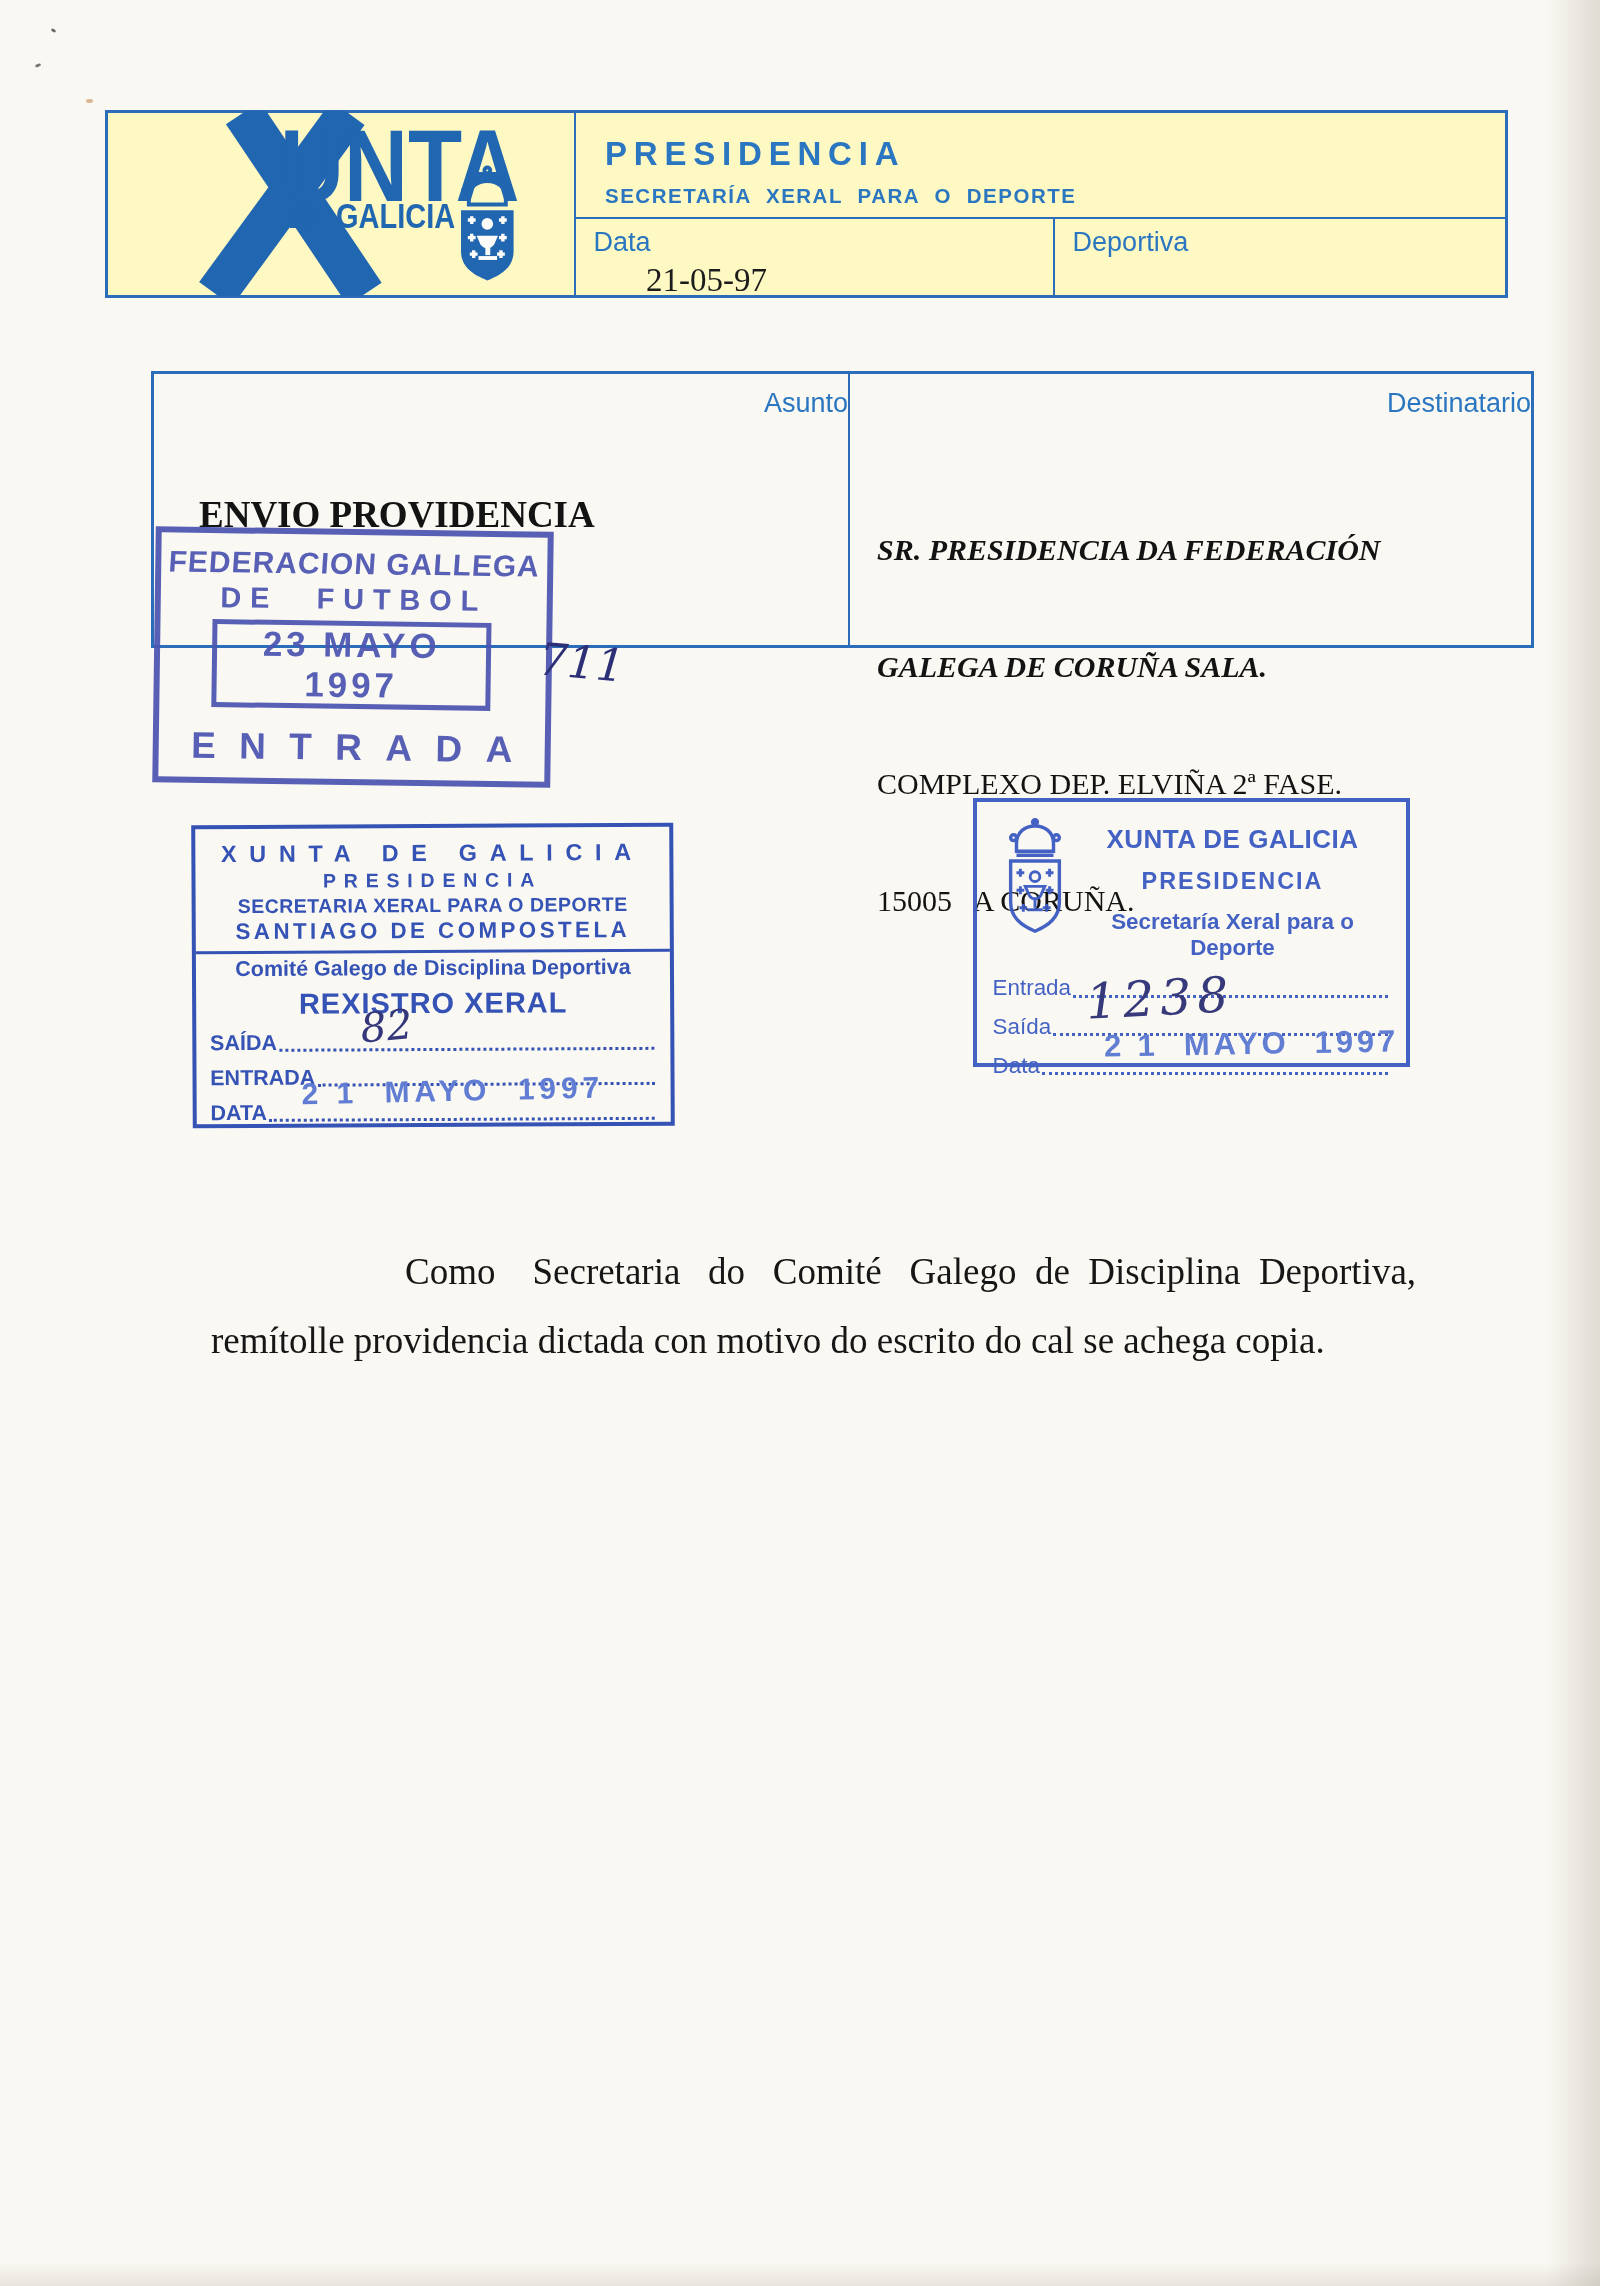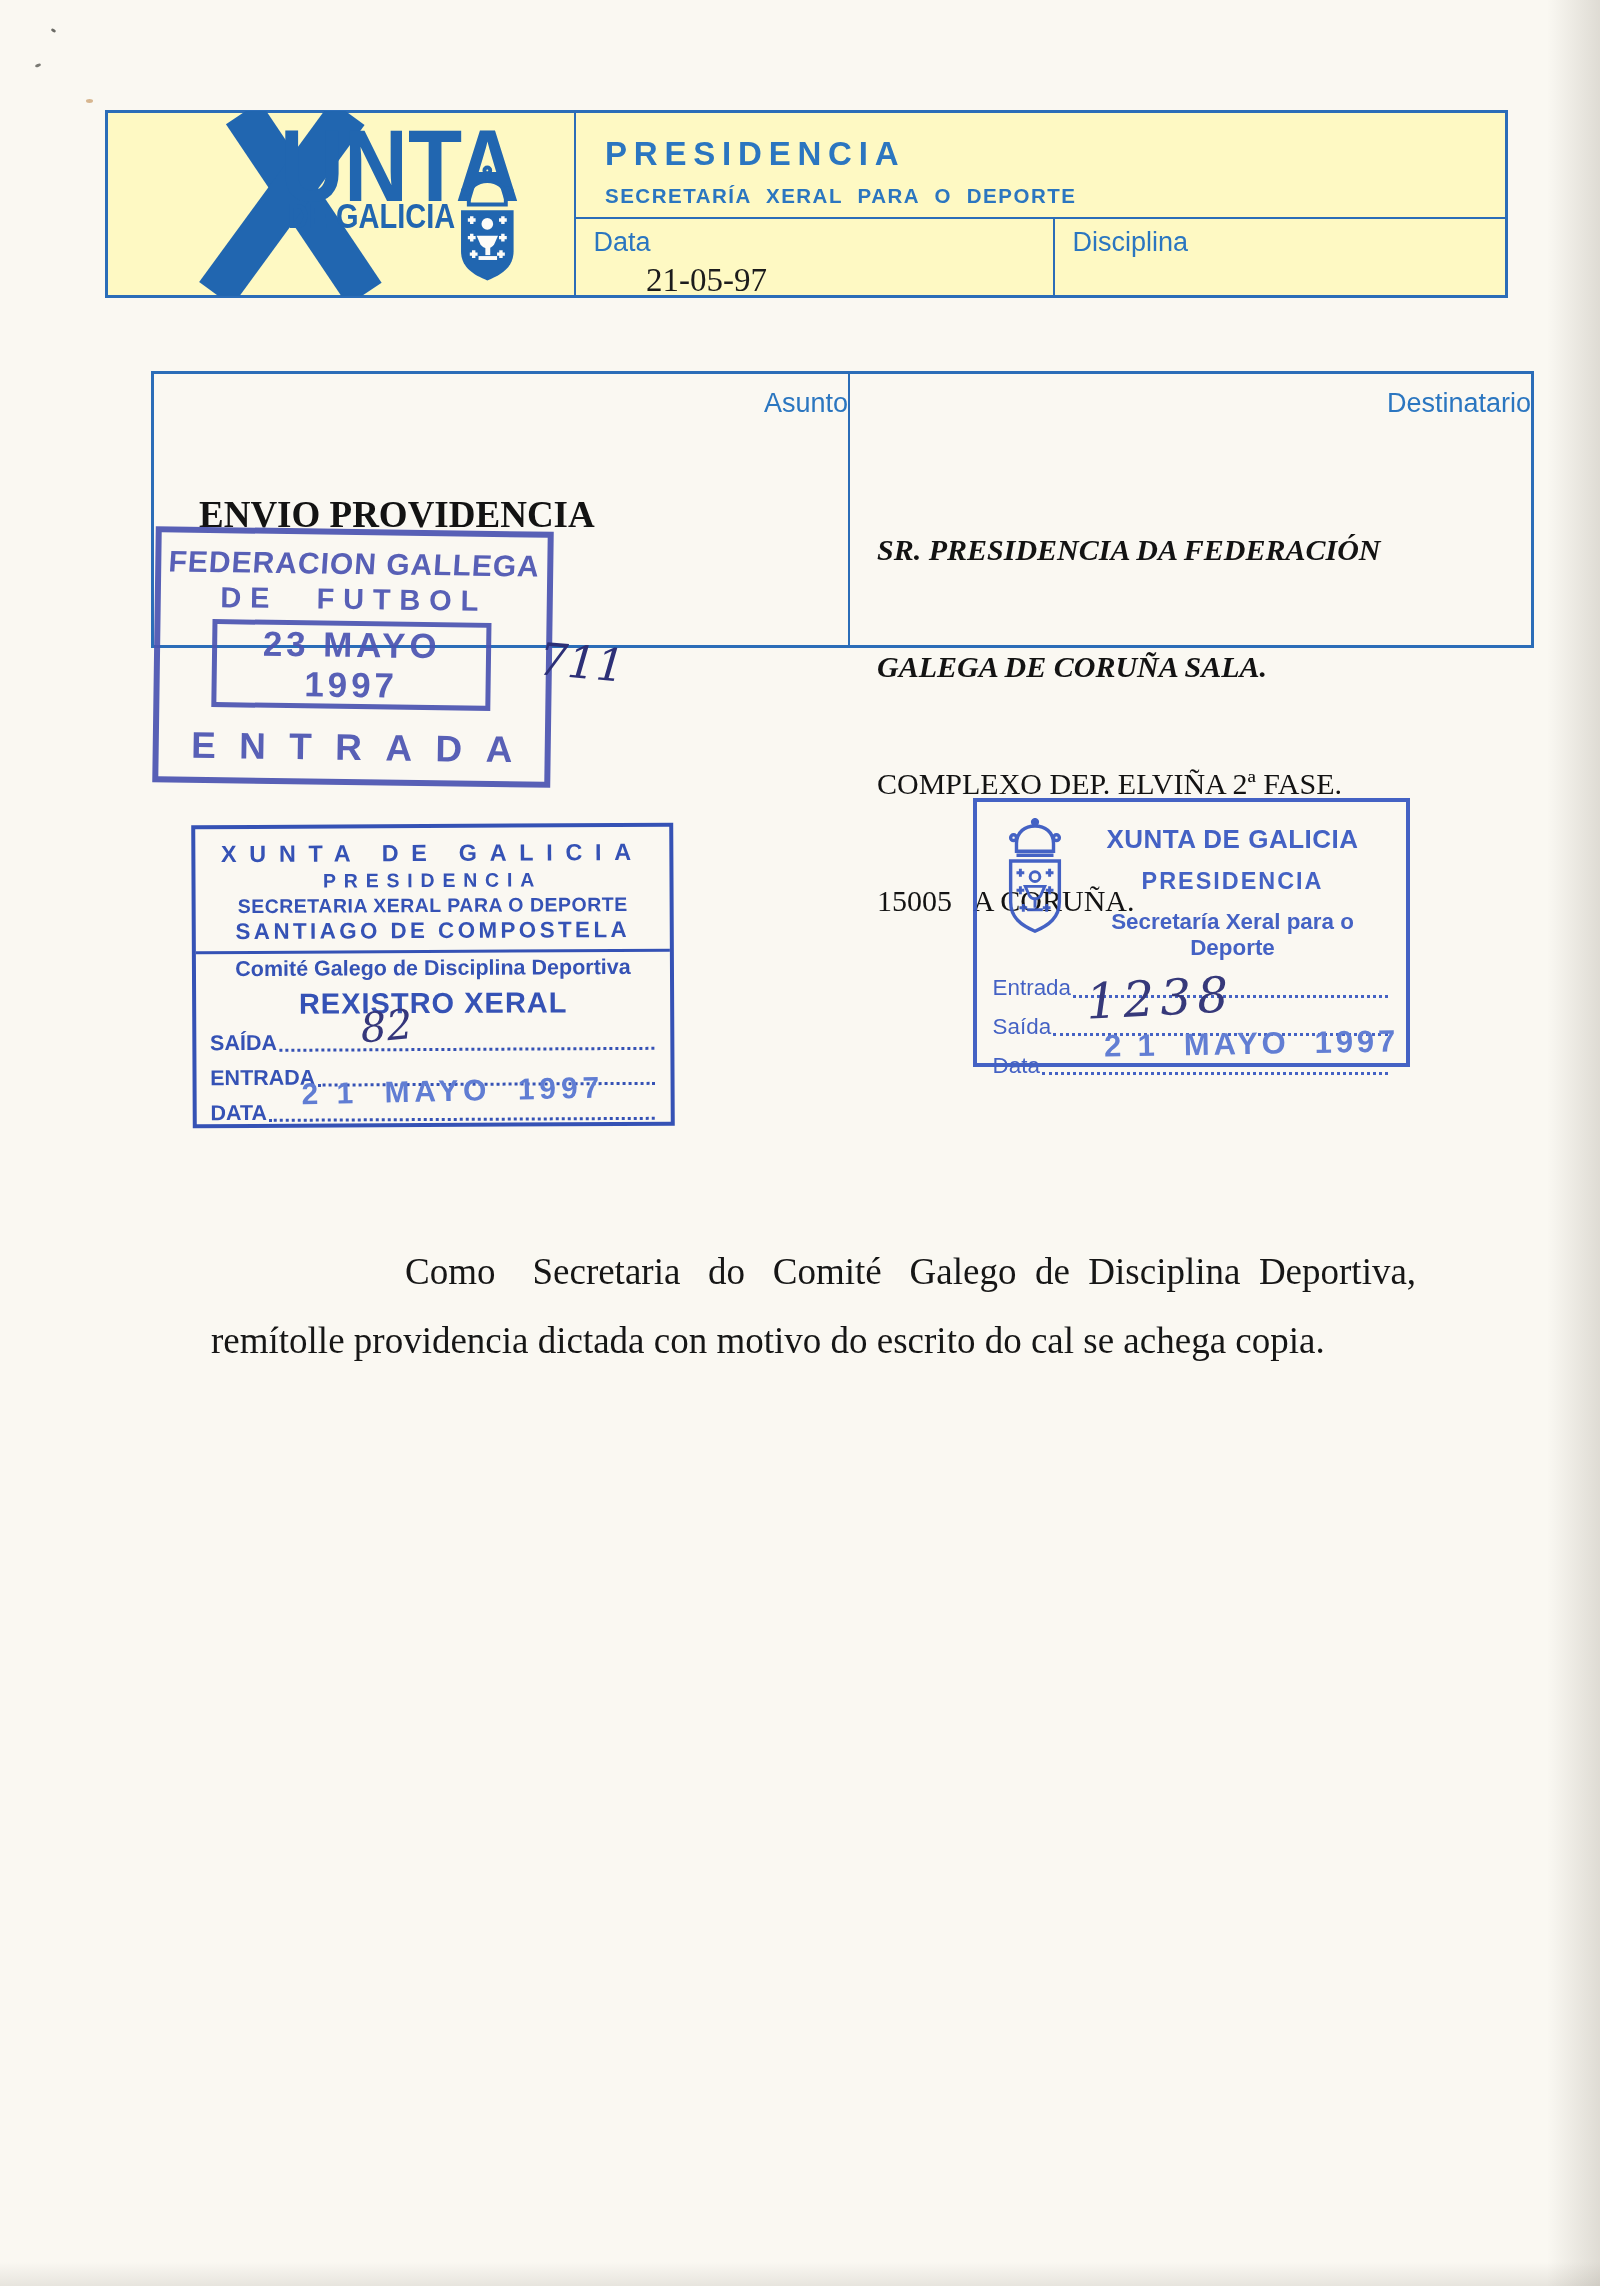--- a/index.html
+++ b/index.html
@@ -155,21 +155,21 @@
     </div>
     <div class="dept-cell">
       <div class="dept-title">PRESIDENCIA</div>
       <div class="dept-sub">SECRETARÍA XERAL PARA O DEPORTE</div>
       <div class="fields-row">
         <div class="data-cell">
           <div class="field-label">Data</div>
           <div class="data-value">21-05-97</div>
         </div>
         <div class="ref-cell">
-          <div class="field-label">Disciplina</div>
+          <div class="field-label">Deportiva</div>
           <div class="data-value"></div>
         </div>
       </div>
     </div>
   </div>
 
   <div class="subject-box">
     <div class="asunto-cell">
       <div class="box-label">Asunto</div>
       <div class="asunto-value">ENVIO PROVIDENCIA</div>

